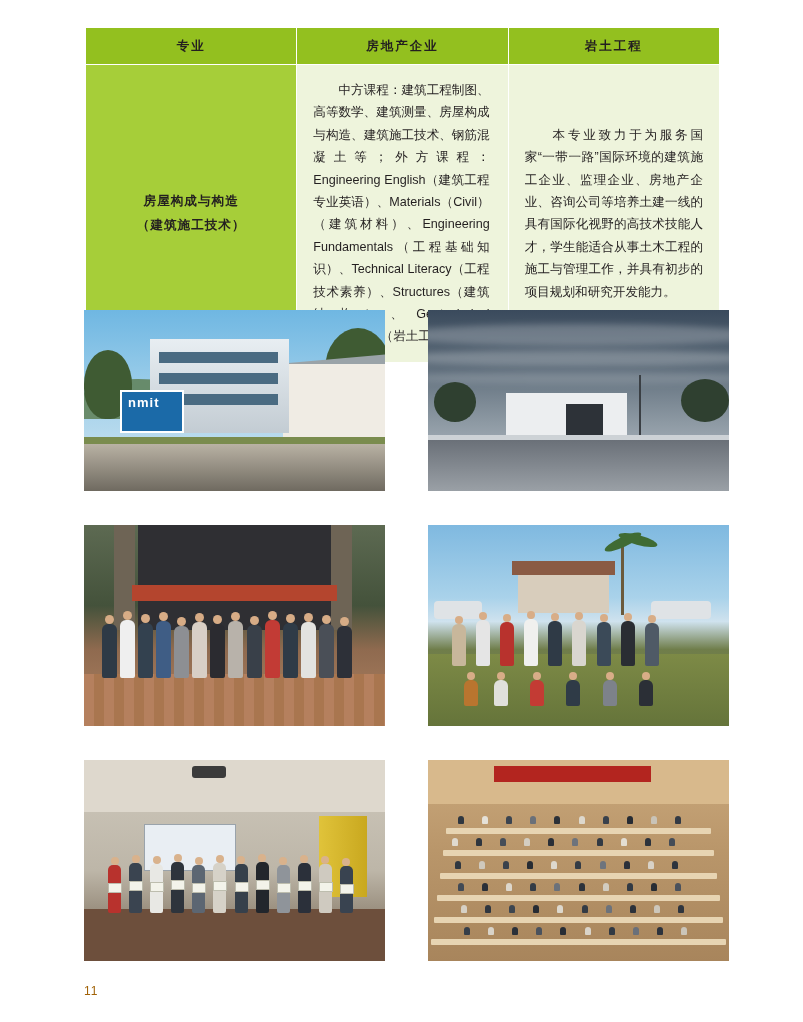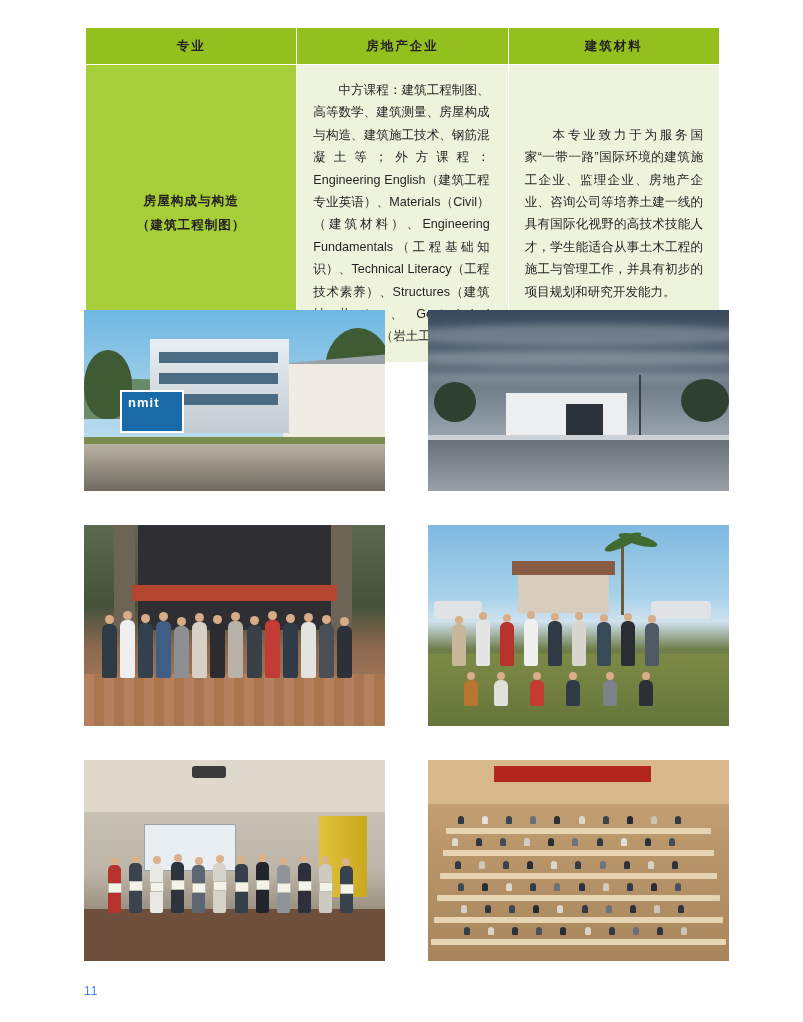--- a/index.html
+++ b/index.html
@@ -162,43 +162,43 @@
   #photo6 .backwall { position:absolute; left:0; top:0; width:100%; height:22%; background:#d8b98c; }
   #photo6 .banner { position:absolute; left:22%; top:3%; width:52%; height:8%; background:#b3251f; }
   #photo6 .desk { position:absolute; height:6px; background:#e7d4b2; border-radius:1px; }
   #photo6 .student { position:absolute; width:6px; height:8px; border-radius:3px 3px 1px 1px; }
 
   .page-number {
     position: absolute;
     left: 84px;
     top: 984px;
     font-size: 12px;
-    color: #3b82f6;
+    color: #a16207;
     letter-spacing: 1px;
   }
 </style>
 </head>
 <body>
 
 <div class="page">
 
   <div class="table-wrap">
     <table class="major-table">
       <thead>
         <tr>
           <th>专业</th>
           <th>房地产企业</th>
-          <th>建筑材料</th>
+          <th>岩土工程</th>
         </tr>
       </thead>
       <tbody>
         <tr>
           <td class="col-major">
             <span>房屋构成与构造</span>
-            <span class="l2">（建筑工程制图）</span>
+            <span class="l2">（建筑施工技术）</span>
           </td>
           <td class="col-courses">
             <span class="indent2"></span><span>中方课程：建筑工程制图、高等数学、建筑测量、房屋构成与构造、建筑施工技术、钢筋混凝土等；外方课程：Engineering English（建筑工程专业英语）、Materials（Civil）（建筑材料）、Engineering Fundamentals（工程基础知识）、Technical Literacy（工程技术素养）、Structures（建筑结构）、Geotechnical Engineering（岩土工程）等。</span>
           </td>
           <td class="col-jobs">
             <span class="indent2"></span><span>本专业致力于为服务国家“一带一路”国际环境的建筑施工企业、监理企业、房地产企业、咨询公司等培养土建一线的具有国际化视野的高技术技能人才，学生能适合从事土木工程的施工与管理工作，并具有初步的项目规划和研究开发能力。</span>
           </td>
         </tr>
       </tbody>
     </table>

